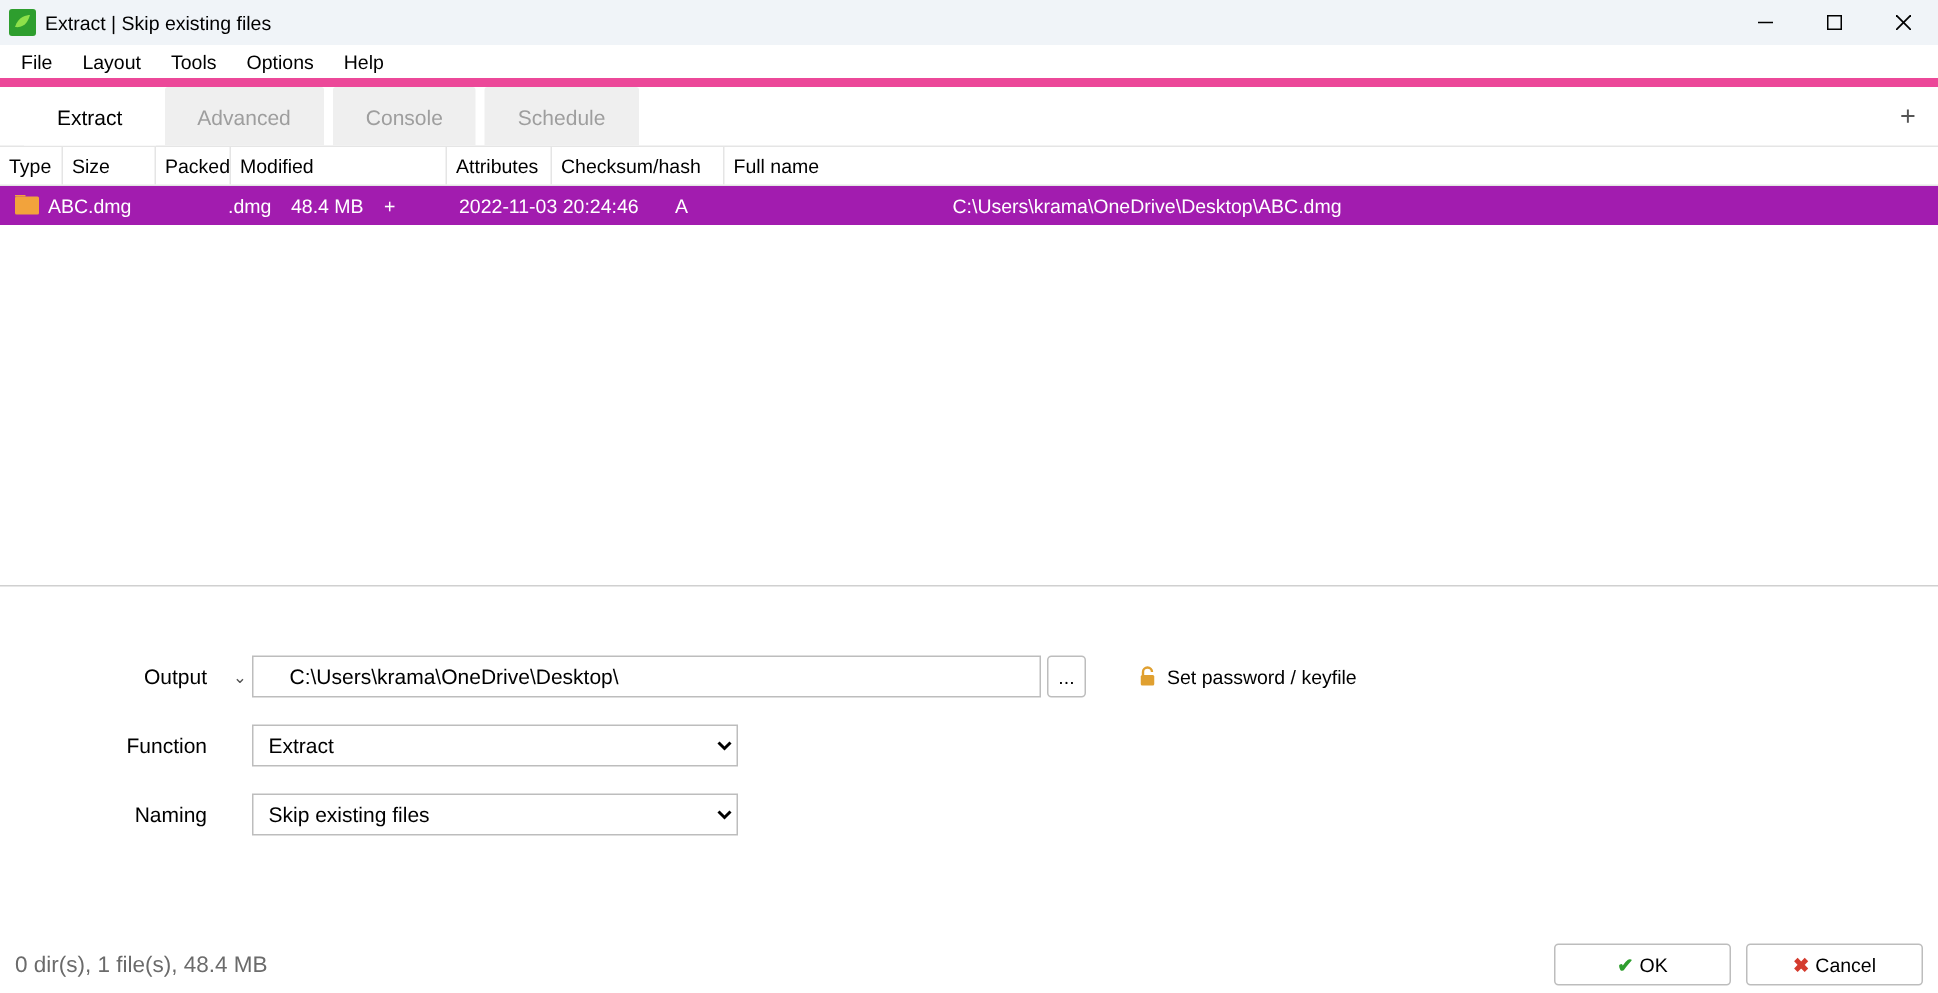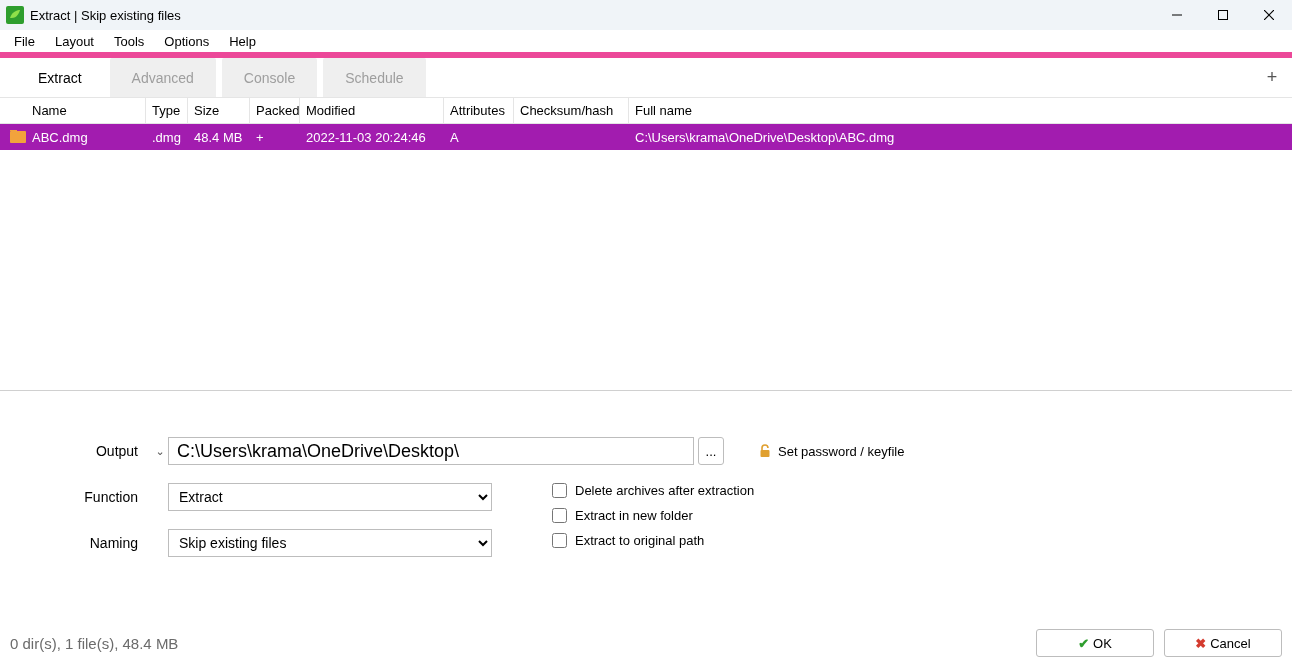--- a/index.html
+++ b/index.html
@@ -42,21 +42,21 @@
 .c-mod    { width: 144px; }
 .c-attr   { width: 70px; }
 .c-hash   { width: 115px; }
 .c-full   { flex: 0 0 auto; width: 306px; }
 
 
 .lower { position: absolute; left:0; right:0; top: 390px; border-top: 1px solid #d0d0d0; padding: 46px 20px 0 20px; }
 .formrow { display: flex; align-items: center; margin-bottom: 18px; }
 .formrow .lbl { width: 132px; text-align: right; padding-right: 14px; font-size: 14px; color:#000;}
 .chev { width:16px; text-align:center; color:#555; font-size:11px;}
-.textinput { height: 28px; border: 1px solid #bdbdbd; padding: 0 8px; font-size: 18px; background:#fff; }
+.textinput { height: 28px; border: 1px solid #bdbdbd; padding: 0 24px; font-size: 14px; background:#fff; }
 .textinput.wide { width: 526px; }
 .browse { width:26px; height:28px; border:1px solid #bdbdbd; margin-left:4px; display:flex;align-items:center;justify-content:center; border-radius:3px;}
 .lockrow { display:flex; align-items:center; margin-left:34px; font-size:14px; color:#000;}
 .lockrow svg{ margin-right:6px;}
 select.combo { width: 324px; height: 28px; border:1px solid #bdbdbd; padding:0 6px; font-size:14px; background:#fff;}
 .checks { margin-left: 60px; }
 .checkrow { display:flex; align-items:center; margin-bottom:10px; font-size:14px;}
 .checkrow input { width:15px; height:15px; margin-right:8px;}
 
 
@@ -108,23 +108,20 @@
 <div class="tabstrip">
   <div class="tab active">Extract</div>
   <div class="tab">Advanced</div>
   <div class="tab">Console</div>
   <div class="tab">Schedule</div>
   <span class="spacer"></span>
   <div class="addbtn">+</div>
 </div>
 
 <div class="thead">
-  <div class="col c-name">
-      <span style="margin-left:26px">Name</span>
-    </div>
   <div class="col c-type">Type</div>
   <div class="col c-size">Size</div>
   <div class="col c-packed">Packed</div>
   <div class="col c-mod">Modified</div>
   <div class="col c-attr">Attributes</div>
   <div class="col c-hash">Checksum/hash</div>
   <div class="col c-full">Full name</div>
 </div>
 
 <div class="trow">
@@ -167,34 +164,20 @@
         </select>
       </div>
       <div class="formrow">
         <div class="lbl">Naming</div>
         <div class="chev"></div>
         <select class="combo">
           <option>Skip existing files</option>
         </select>
       </div>
     </div>
-    <div class="checks">
-      <label class="checkrow">
-        <input type="checkbox" style="">
-        <span>Delete archives after extraction</span>
-      </label>
-      <label class="checkrow">
-        <input type="checkbox" style="">
-        <span>Extract in new folder</span>
-      </label>
-      <label class="checkrow">
-        <input type="checkbox" style="">
-        <span>Extract to original path</span>
-      </label>
-    </div>
   </div>
 
 </div>
 
 <div class="footer">
   <div class="status">0 dir(s), 1 file(s), 48.4 MB</div>
   <div class="spacer"></div>
   <div class="btn">
       <span class="ok-ico">✔</span>
       <span>OK</span>

